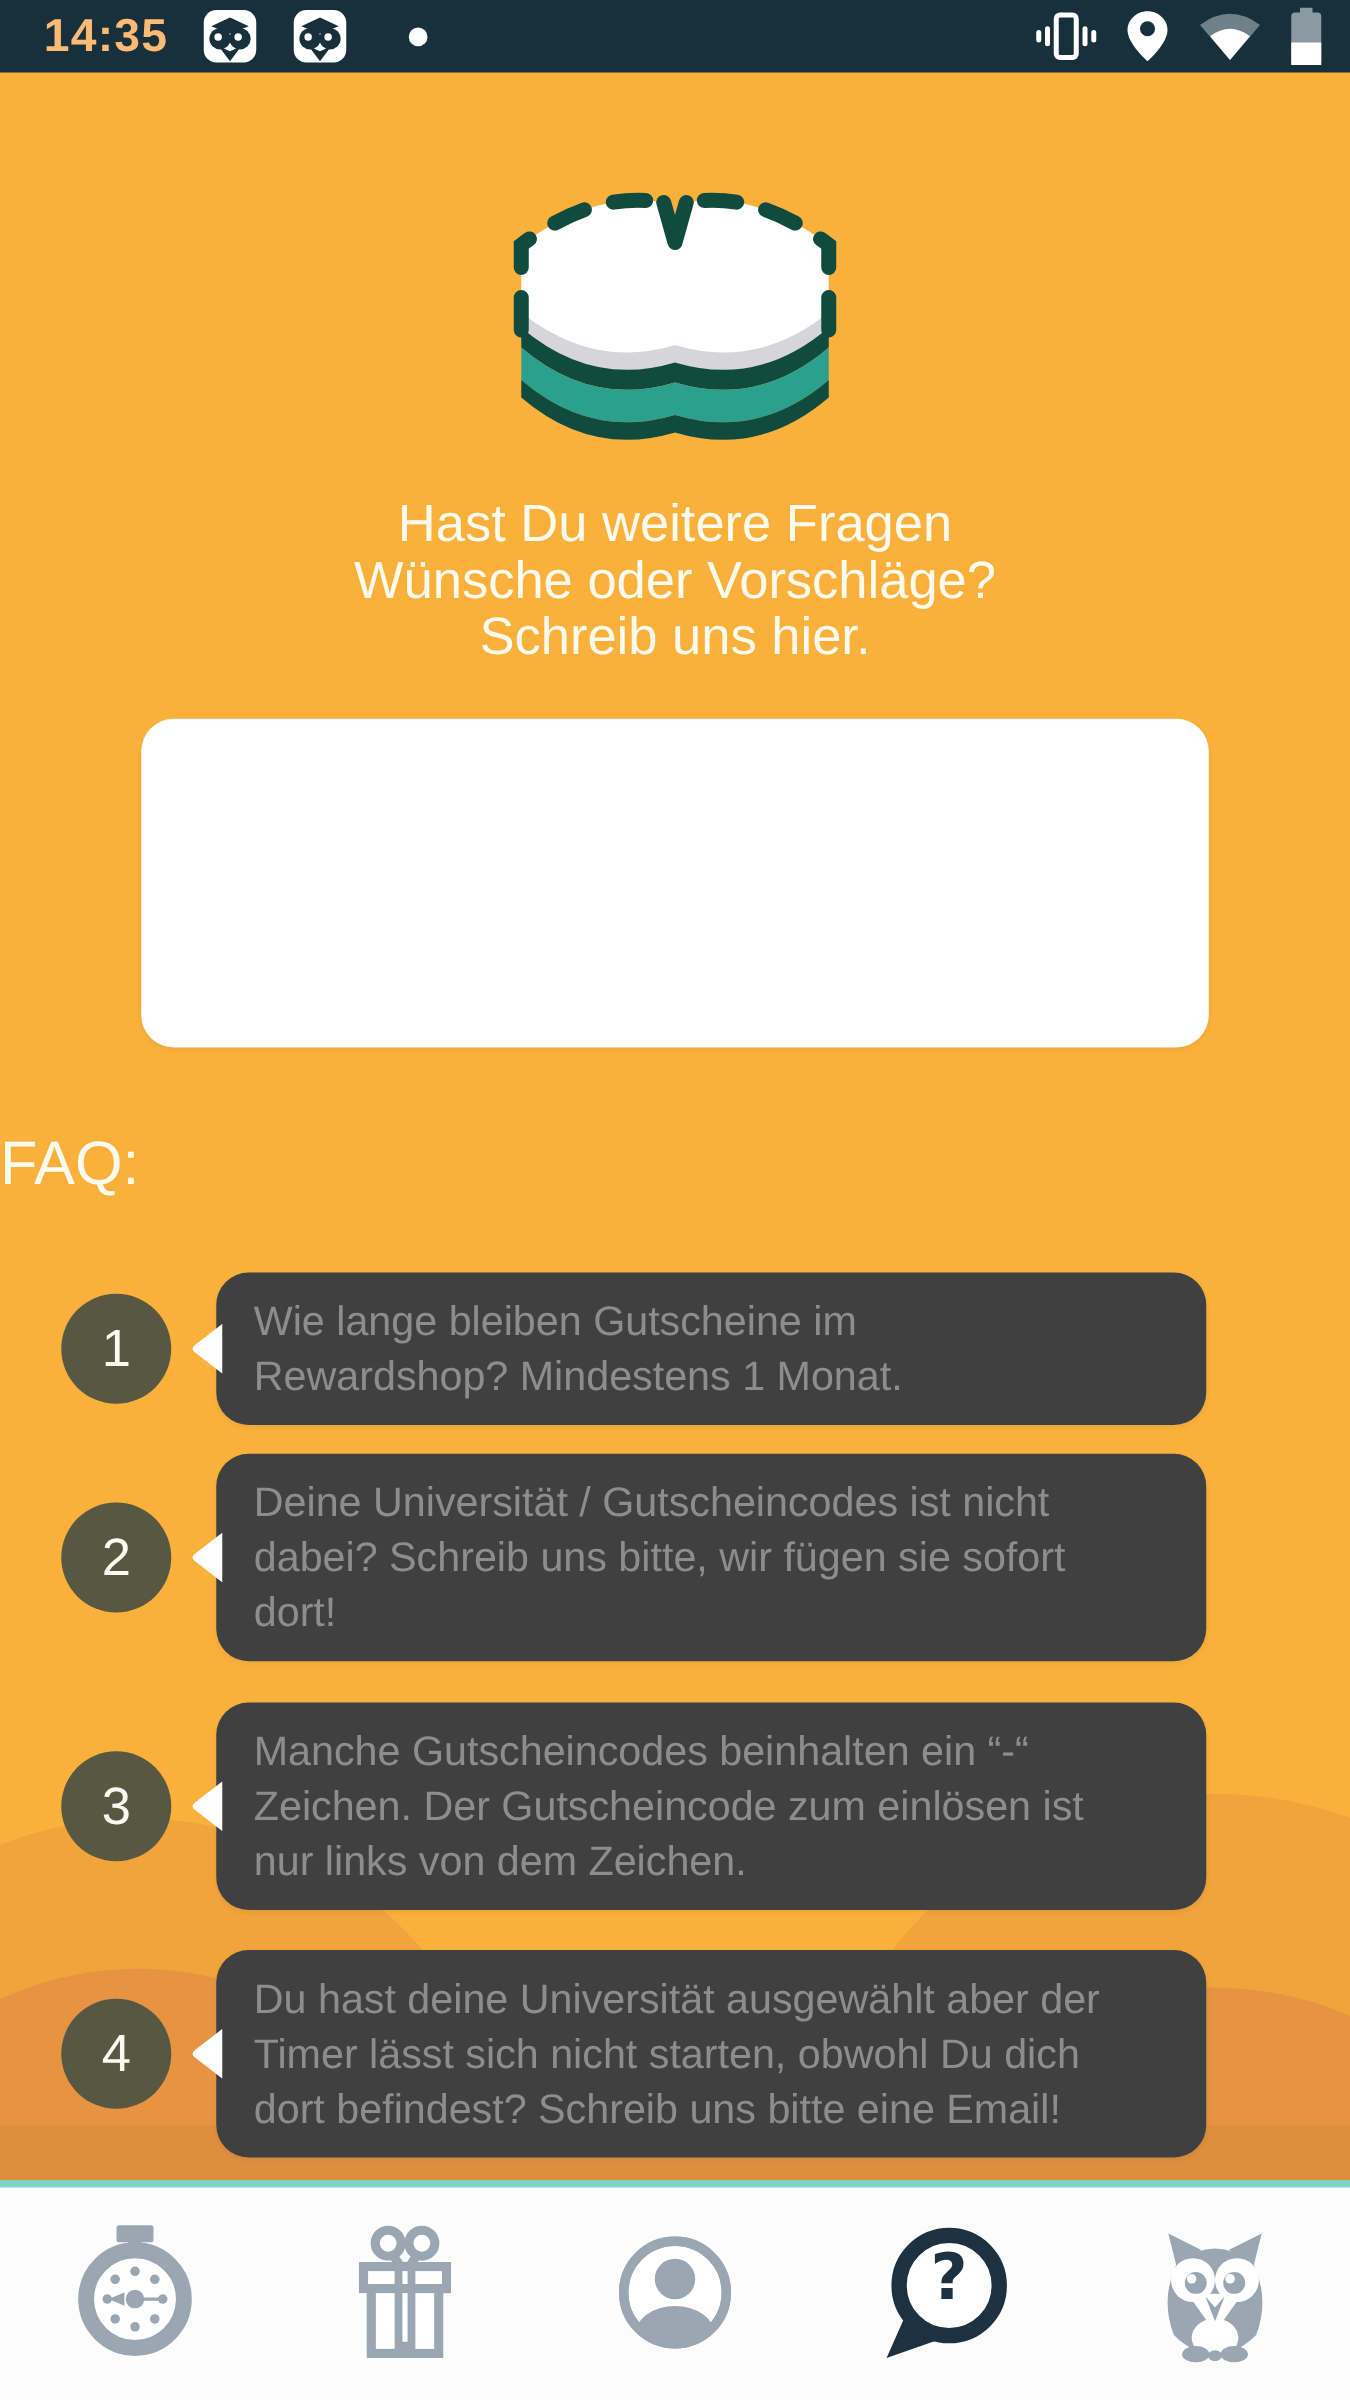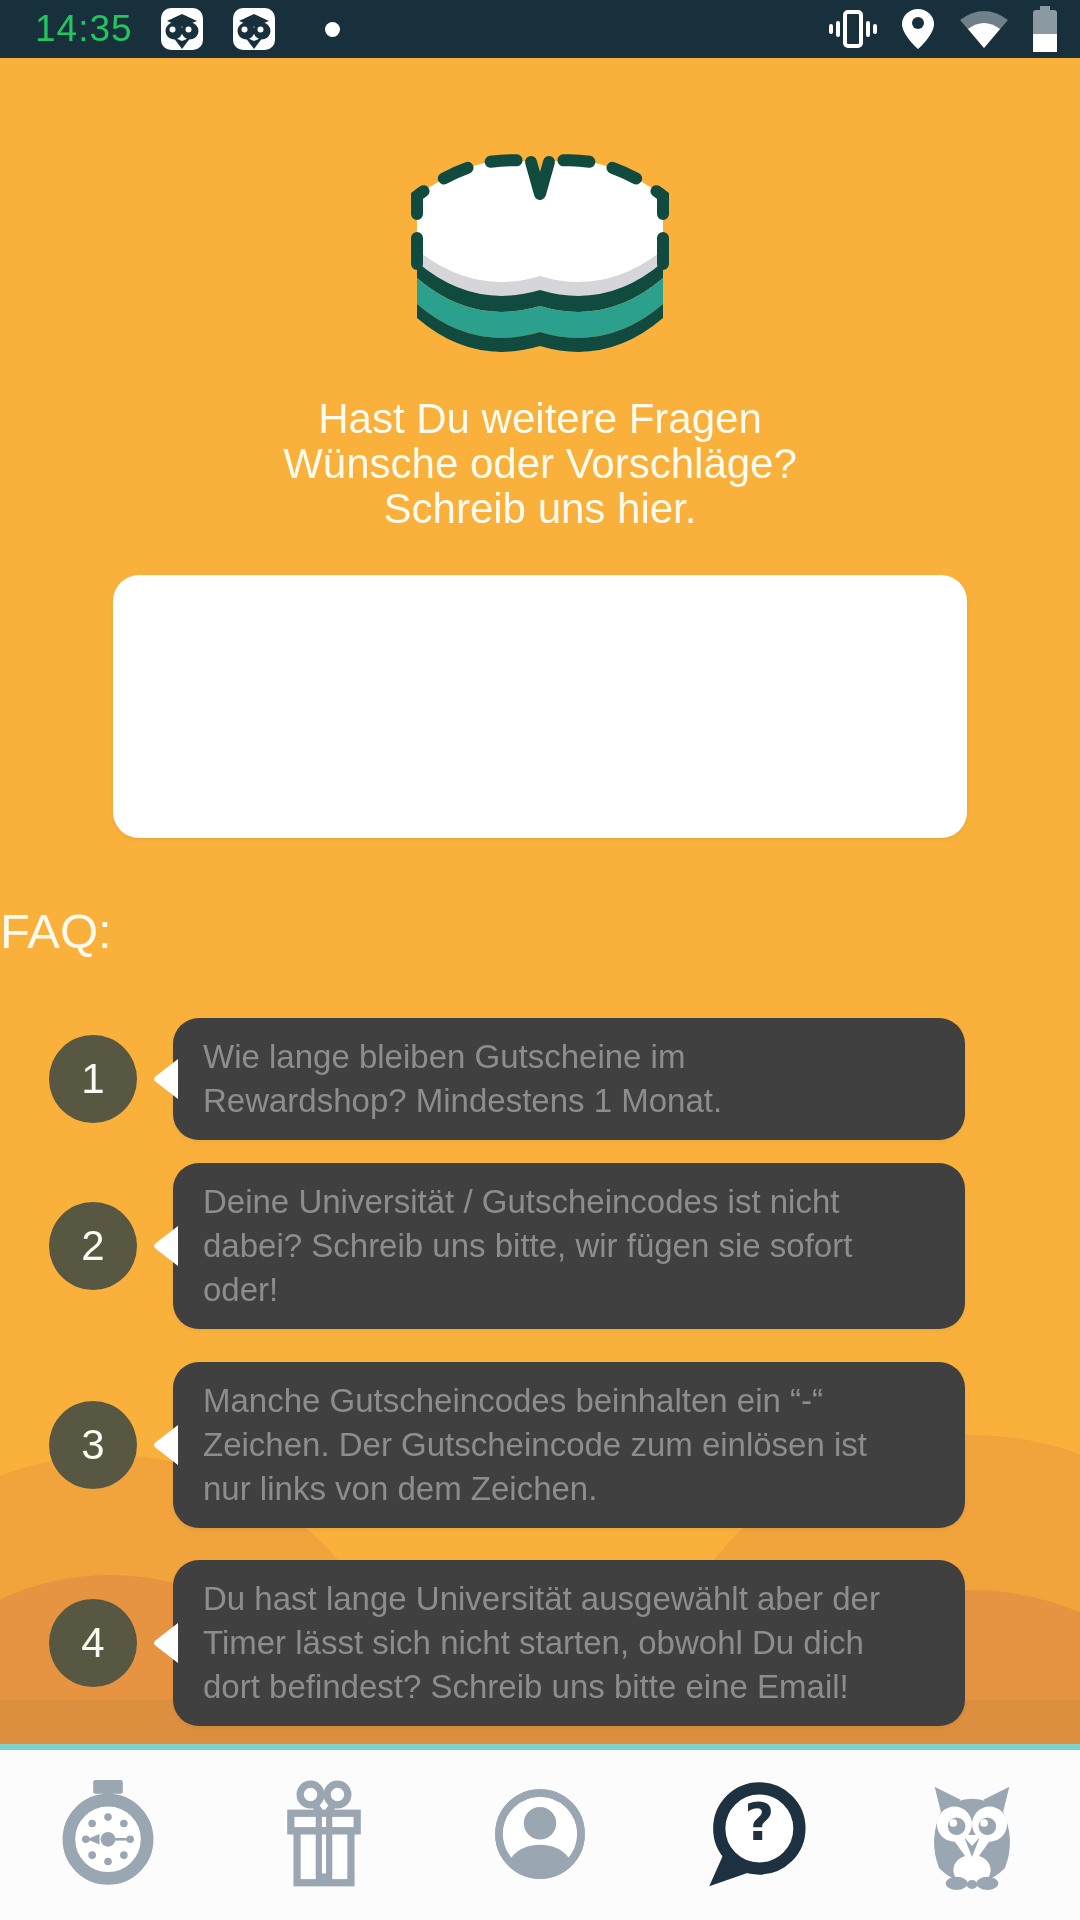--- a/index.html
+++ b/index.html
@@ -6,21 +6,21 @@
   .screen{
     position:relative;width:1080px;height:1920px;overflow:hidden;
     background:#f9b13c;font-family:"Liberation Sans",sans-serif;
     -webkit-font-smoothing:antialiased;
   }
   
   .statusbar{
     position:absolute;top:0;left:0;width:1080px;height:58px;background:#17303c;
     display:flex;align-items:center;z-index:30;
   }
-  .sb-time{color:#22c55e;font-size:37px;font-weight:normal;margin-left:35px;letter-spacing:1px;}
+  .sb-time{color:#fdba74;font-size:37px;font-weight:bold;margin-left:35px;letter-spacing:1px;}
   .sb-owl{margin-left:26px;display:flex;}
   .sb-dot{width:15px;height:15px;border-radius:50%;background:#fff;margin-left:48px;}
   .sb-right{margin-left:auto;display:flex;align-items:center;margin-right:22px;}
   .sb-right>span{display:flex;margin-left:22px;}
   
   .hill{position:absolute;border-radius:50%;z-index:0;}
   .hill1L{left:-190px;top:1455px;width:600px;height:600px;background:#f1a33c;}
   .hill1R{right:-215px;top:1435px;width:650px;height:650px;background:#f1a33c;}
   .hill2L{left:-150px;top:1575px;width:520px;height:520px;background:#e69442;}
   .hill2R{right:-170px;top:1590px;width:560px;height:560px;background:#e69442;}
@@ -172,21 +172,21 @@
   <div class="faq-row row2">
     <div class="faq-num">2</div>
     <div class="bubble">
       <span class="tail">
           <svg width="26" height="44" viewBox="0 0 26 44">
             <path d="M26,2 L4,19 Q0,22 4,25 L26,42 Z" fill="#fff"></path>
           </svg>
         </span>
       <div class="bline">Deine Universität / Gutscheincodes ist nicht</div>
       <div class="bline">dabei? Schreib uns bitte, wir fügen sie sofort</div>
-      <div class="bline">oder!</div>
+      <div class="bline">dort!</div>
     </div>
   </div>
 
   <div class="faq-row row3">
     <div class="faq-num">3</div>
     <div class="bubble">
       <span class="tail">
           <svg width="26" height="44" viewBox="0 0 26 44">
             <path d="M26,2 L4,19 Q0,22 4,25 L26,42 Z" fill="#fff"></path>
           </svg>
@@ -198,21 +198,21 @@
   </div>
 
   <div class="faq-row row4">
     <div class="faq-num">4</div>
     <div class="bubble">
       <span class="tail">
           <svg width="26" height="44" viewBox="0 0 26 44">
             <path d="M26,2 L4,19 Q0,22 4,25 L26,42 Z" fill="#fff"></path>
           </svg>
         </span>
-      <div class="bline">Du hast lange Universität ausgewählt aber der</div>
+      <div class="bline">Du hast deine Universität ausgewählt aber der</div>
       <div class="bline">Timer lässt sich nicht starten, obwohl Du dich</div>
       <div class="bline">dort befindest? Schreib uns bitte eine Email!</div>
     </div>
   </div>
 
   <div class="navbar">
     <button class="nav-btn">
       <span>
         <svg width="106" height="112" viewBox="0 0 100 106">
           <rect x="36" y="2" width="28" height="13" rx="2" fill="#9aa6b2"></rect>

